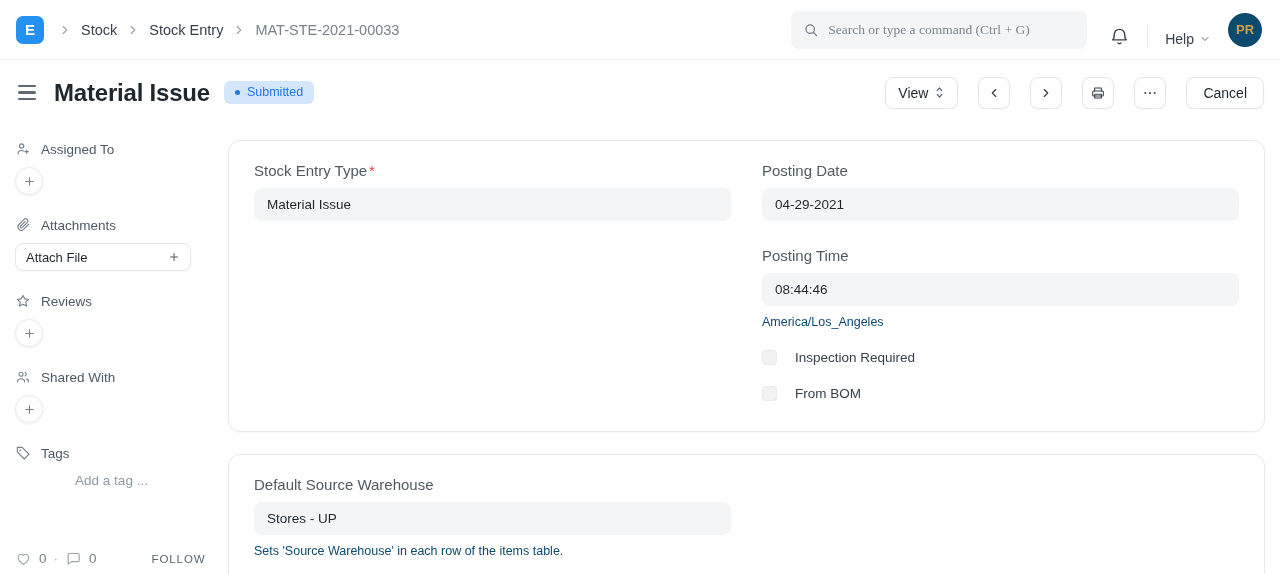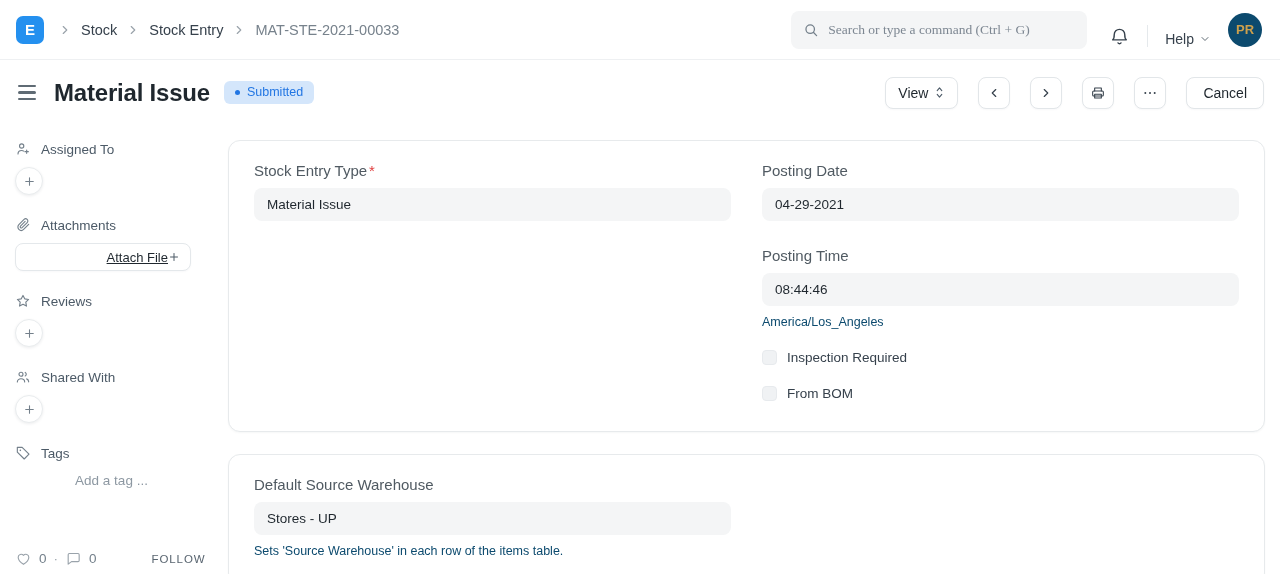--- a/index.html
+++ b/index.html
@@ -44,41 +44,41 @@
   
   .content { display:flex; height:449px; }
   .sidebar { width:228px; flex:none; padding:16px 20px 0 15px; position:relative; }
   .side-row { display:flex; align-items:center; gap:10px; color:#4c5a67; font-size:13.5px;
     font-weight:500; margin-top:22px; }
   .side-row.first { margin-top:0; }
   .plus-btn { width:28px; height:28px; border-radius:50%; border:1px solid #e9ecee; background:#fff;
     box-shadow:0 1px 3px rgba(25,39,52,0.08); display:flex; align-items:center; justify-content:center;
     margin-top:10px; cursor:pointer; color:#74808b; }
   .attach-btn { margin-top:10px; width:176px; height:28px; border:1px solid #e4e8eb; border-radius:8px;
-    background:#fff; display:flex; align-items:center; justify-content:flex-end; padding:0 10px;
-    font-size:13px; color:#1f272e; cursor:pointer; box-shadow:0 1px 2px rgba(25,39,52,0.03);text-decoration:underline; }
+    background:#fff; display:flex; align-items:center; justify-content:space-between; padding:0 10px;
+    font-size:13px; color:#1f272e; cursor:pointer; box-shadow:0 1px 2px rgba(25,39,52,0.03); }
   .add-tag { margin-top:12px; color:#8d98a2; font-size:13.5px; cursor:pointer;text-align:center; }
   .side-footer { position:absolute; left:15px; right:20px; bottom:7px; display:flex;
     align-items:center; gap:7px; color:#74808b; font-size:13.5px; }
   .side-footer .mid-dot { color:#9aa3ab; }
   .follow { margin-left:48px; font-size:11.5px; font-weight:500; letter-spacing:0.9px;
     color:#596570; cursor:pointer; }
 
   .main { flex:1; padding:15px 15px 0 0; }
   .card { background:#fff; border:1px solid #e7eaec; border-radius:12px;
     box-shadow:0 1px 2px rgba(25,39,52,0.04); padding:21px 25px 30px; margin-bottom:22px; }
   .form-grid { display:grid; grid-template-columns:1fr 1fr; column-gap:31px; }
   .field { margin-top:0; }
   .field + .field { margin-top:26px; }
   .field label { display:block; font-size:15px; color:#505a62; margin-bottom:9px; }
   .req { color:#e03e3e; margin-left:2px; }
   .field input { width:100%; height:33px; border:none; outline:none; border-radius:8px;
     background:#f4f5f6; padding:0 13px; font-family:inherit; font-size:13.5px; color:#1f272e; }
   .help-text { margin-top:9px; font-size:12.5px; color:#0c4a6e; }
-  .checkbox-row { display:flex; align-items:center; gap:10px; margin-top:21px; font-size:13.5px;
+  .checkbox-row { display:flex; align-items:center; gap:18px; margin-top:21px; font-size:13.5px;
     color:#36414c; cursor:pointer; }
   .checkbox { width:15px; height:15px; border-radius:4px; background:#f0f2f4;
     border:1px solid #e7eaed; flex:none; }
   .card.second { padding-bottom:26px; }
 
   svg { display:block; }
 </style>
 </head>
 <body>
 

